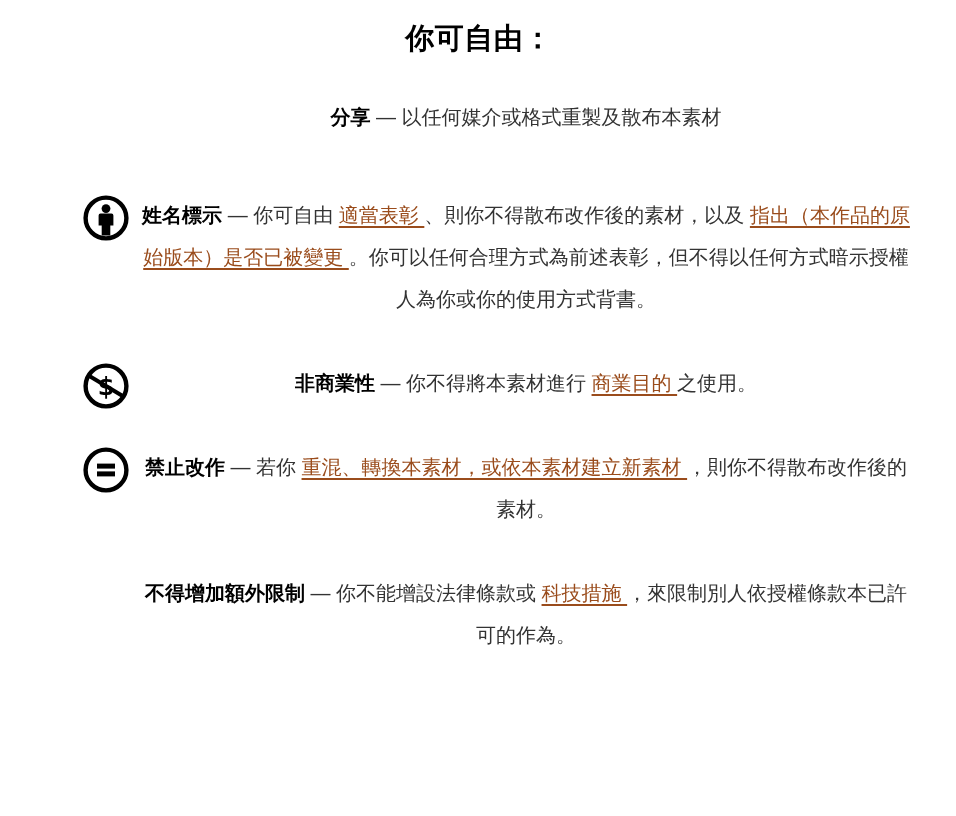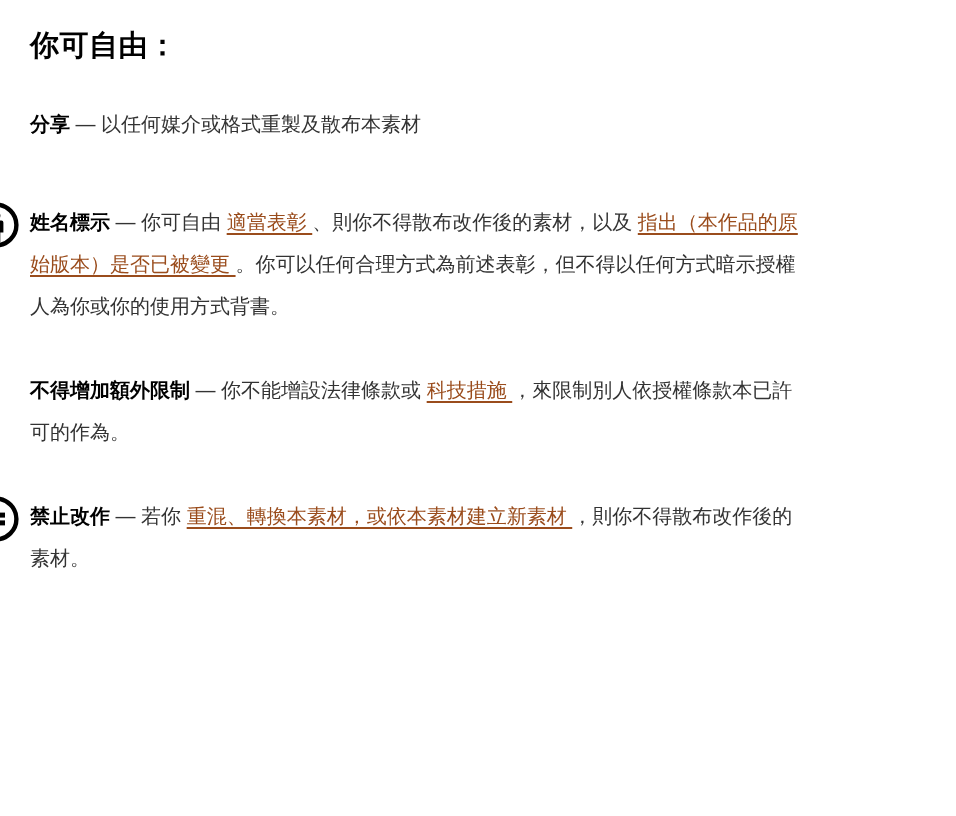--- a/index.html
+++ b/index.html
@@ -9,31 +9,31 @@
     --icon:#000000;
     --bg:#ffffff;
   }
   *{margin:0;padding:0;box-sizing:border-box;}
   html,body{width:956px;height:816px;background:var(--bg);overflow:hidden;}
   body{
     font-family:"Liberation Sans","DejaVu Sans",sans-serif;
     color:var(--body);
     -webkit-font-smoothing:antialiased;
   }
-  .deed{padding:23px 28px 0 30px;}
+  .deed{padding:16px 28px 0 30px;text-align:center;}
   h2.section-heading{
     font-size:29px;
     line-height:44px;
     font-weight:700;
     color:var(--heading);
     letter-spacing:0.5px;
   }
   #freedoms-heading{margin-bottom:36px;}
   #terms-heading{margin-bottom:24px;}
-  .indented{width:772px;}
+  .indented{margin-left:110px;width:772px;}
   .deed p{
     font-size:20px;
     line-height:42px;
     color:var(--body);
   }
   p.share-item{margin-bottom:56px;}
   p.retention-note{margin-bottom:44px;}
   .term-item{
     position:relative;
     margin-bottom:42px;
@@ -77,30 +77,40 @@
       <span class="term-icon">
         <svg viewBox="0 0 48 48" aria-hidden="true">
           <circle cx="24" cy="24" r="20.4" fill="none" stroke="currentColor" stroke-width="4.4"></circle>
           <circle cx="24" cy="14.6" r="4.4" fill="currentColor"></circle>
           <path fill="currentColor" d="M18.5 19.6 h11 a1.9 1.9 0 0 1 1.9 1.9 v9.9 h-3.1 v10.2 h-8.6 v-10.2 h-3.1 v-9.9 a1.9 1.9 0 0 1 1.9 -1.9 z"></path>
         </svg>
       </span>
       <p><span class="term">姓名標示</span><span> — 你可自由 </span><a class="link" href="#">適當表彰 </a><span>、則你不得散布改作後的素材，以及 </span><a class="link" href="#">指出（本作品的原始版本）是否已被變更 </a><span>。你可以任何合理方式為前述表彰，但不得以任何方式暗示授權人為你或你的使用方式背書。</span></p>
     </div>
 
-
     <div class="term-item">
-      <p><span class="term">不得增加額外限制</span><span> — 你不能增設法律條款或 </span><a class="link" href="#">科技措施 </a><span>，來限制別人依授權條款本已許可的作為。</span></p>
+      <span class="term-icon">
+        <svg viewBox="0 0 48 48" aria-hidden="true">
+          <circle cx="24" cy="24" r="20.4" fill="none" stroke="currentColor" stroke-width="4.4"></circle>
+          <text x="24" y="32.5" text-anchor="middle" font-size="24" font-weight="bold" font-family="DejaVu Sans, Liberation Sans, sans-serif" fill="currentColor">$</text>
+          <line x1="6.5" y1="13.5" x2="41.5" y2="34.5" stroke="currentColor" stroke-width="4"></line>
+        </svg>
+      </span>
+      <p><span class="term">非商業性</span><span> — 你不得將本素材進行 </span><a class="link" href="#">商業目的 </a><span>之使用。</span></p>
     </div>
 
     <div class="term-item">
       <span class="term-icon">
         <svg viewBox="0 0 48 48" aria-hidden="true">
           <circle cx="24" cy="24" r="20.4" fill="none" stroke="currentColor" stroke-width="4.4"></circle>
           <rect x="15" y="17.6" width="18" height="5" fill="currentColor"></rect>
           <rect x="15" y="25.4" width="18" height="5" fill="currentColor"></rect>
         </svg>
       </span>
       <p><span class="term">禁止改作</span><span> — 若你 </span><a class="link" href="#">重混、轉換本素材，或依本素材建立新素材 </a><span>，則你不得散布改作後的素材。</span></p>
     </div>
 
+    <div class="term-item">
+      <p><span class="term">不得增加額外限制</span><span> — 你不能增設法律條款或 </span><a class="link" href="#">科技措施 </a><span>，來限制別人依授權條款本已許可的作為。</span></p>
+    </div>
+
   </div>
 </div>
 
 </body></html>

